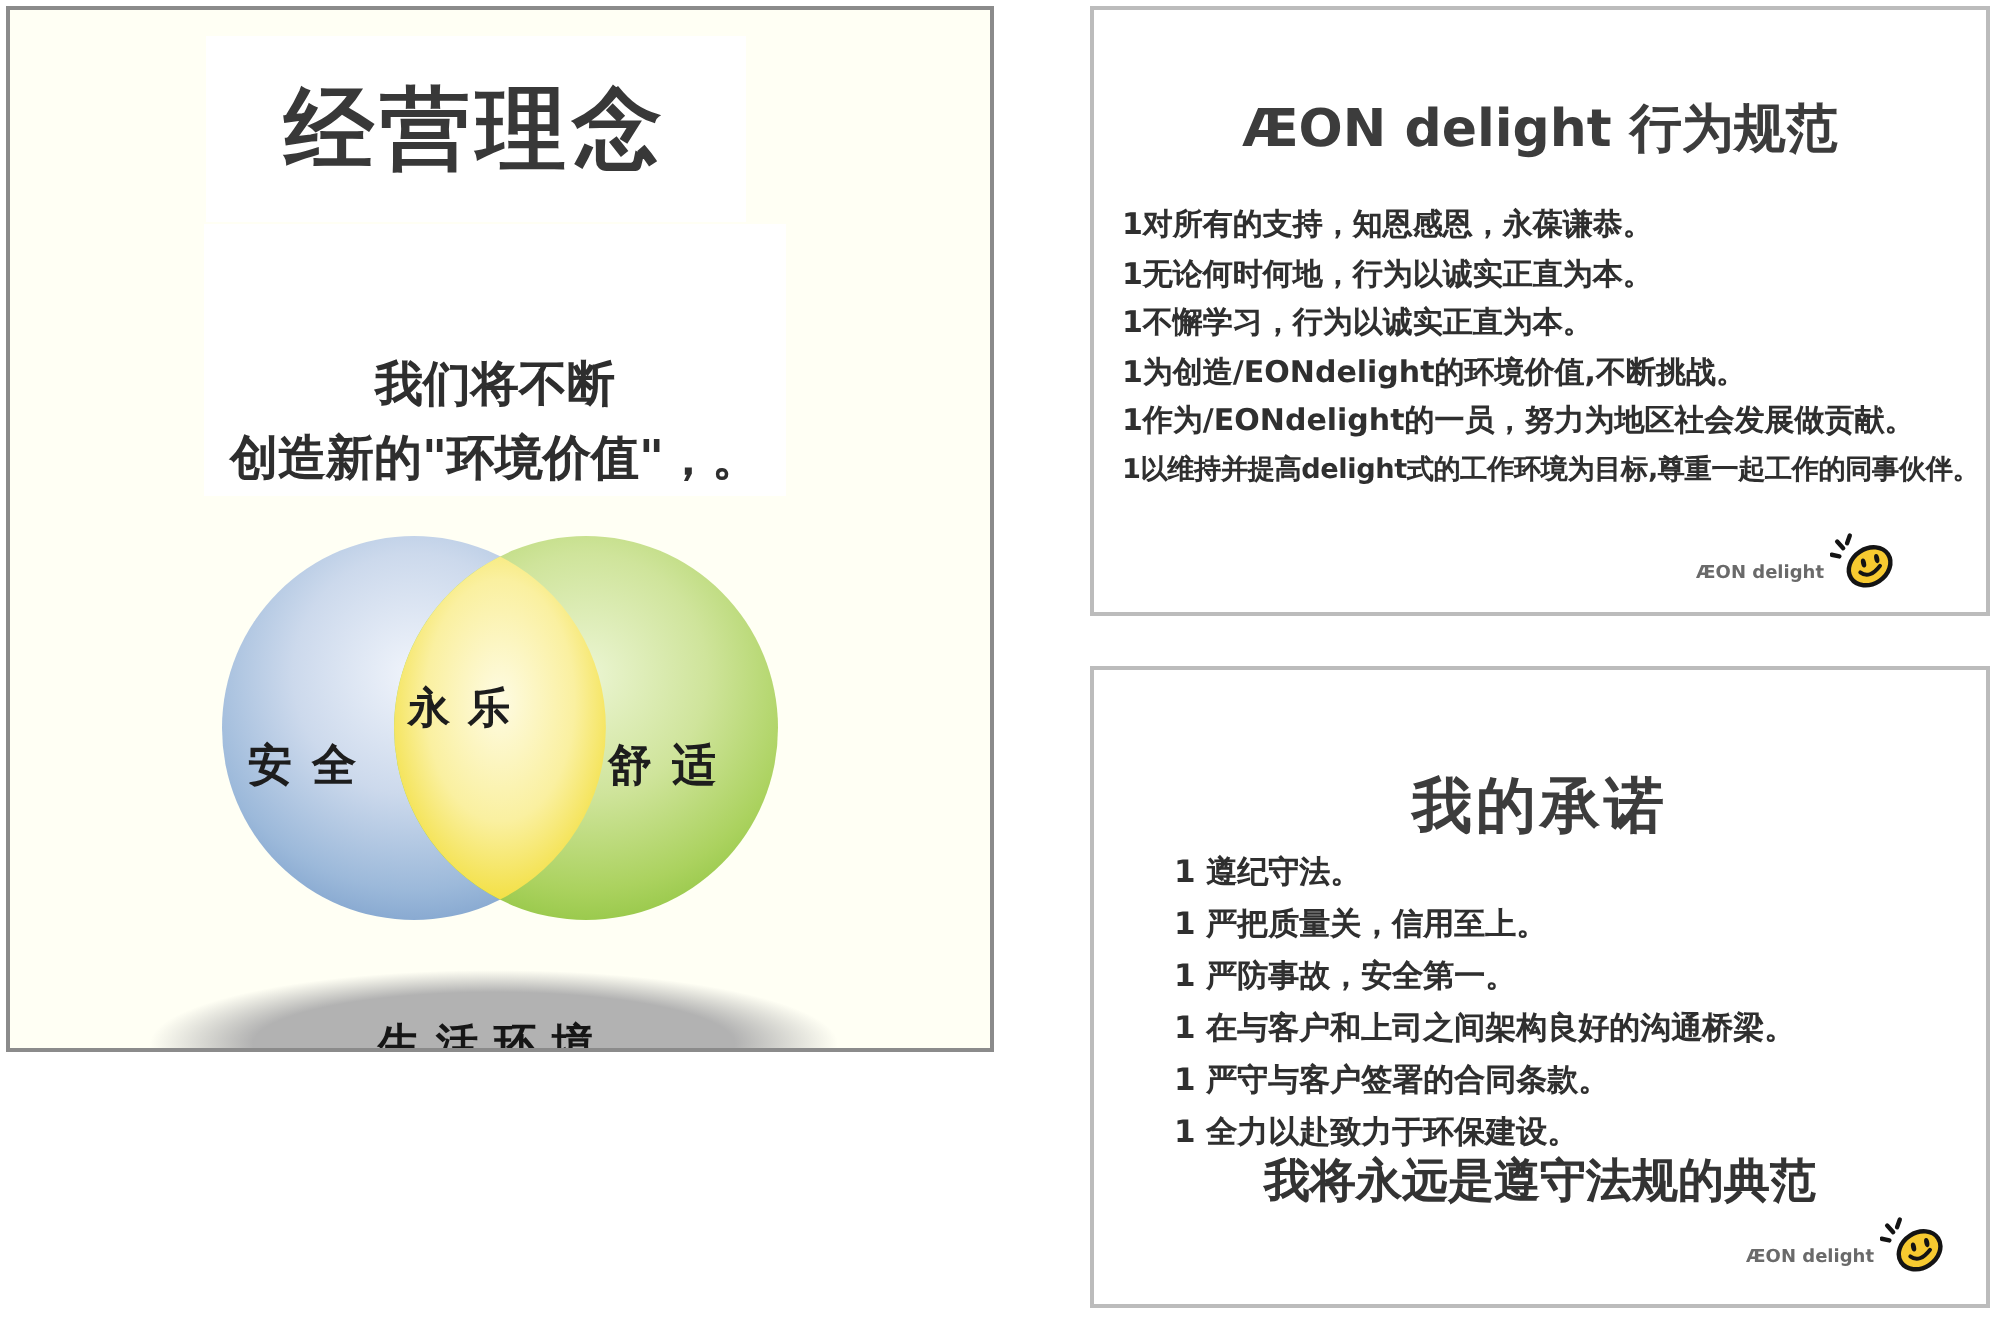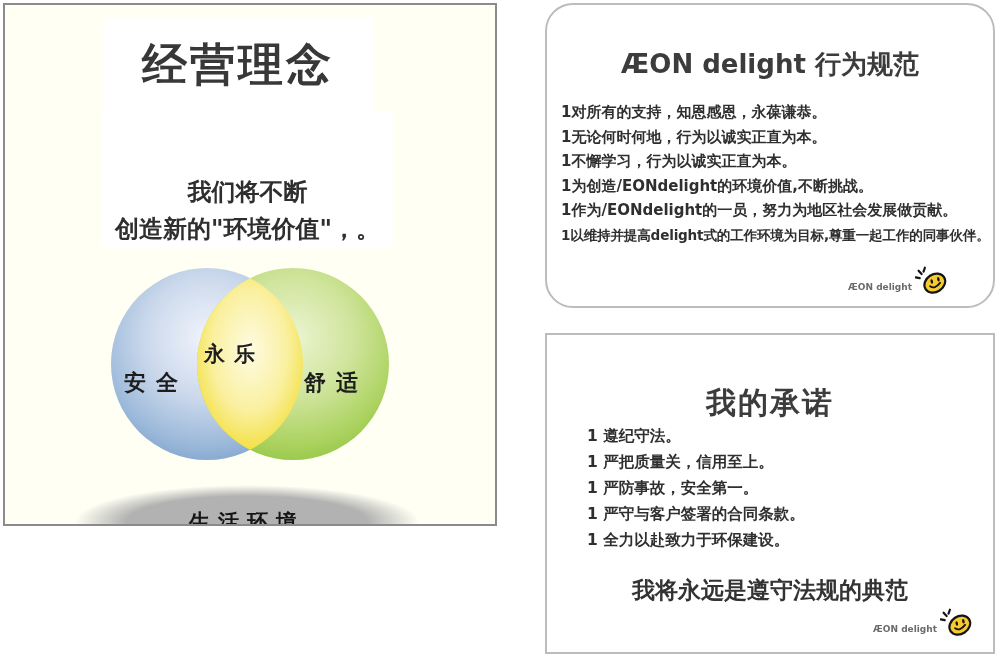--- a/index.html
+++ b/index.html
@@ -72,21 +72,21 @@
   }
   .brand-left { left: 0; top: 560px; width: 443px; justify-content: flex-end; gap: 5px; height: 60px; }
   .brand-left .brand-text { font-size: 21px; margin-bottom: 10px; letter-spacing: -0.5px; }
 
   
   .card {
     position: absolute; left: 545px; width: 450px;
     background: #ffffff; border: 2px solid var(--border-light, #bcbcbc);
     overflow: hidden;
   }
-  .card-conduct { top: 3px; height: 305px; border-radius: 28px; }
+  .card-conduct { top: 3px; height: 305px; }
   .card-promise { top: 333px; height: 321px; }
 
   .card-title {
     position: absolute; left: 0; width: 100%; text-align: center;
     font-weight: bold; color: #3c3c3c; margin: 0; white-space: nowrap;
   }
   .conduct-title { top: 42px; font-size: 26px; }
   .promise-title { top: 48px; font-size: 30px; letter-spacing: 2px; }
 
   .card ul { margin: 0; padding: 0; list-style: none; position: absolute; }
@@ -201,20 +201,21 @@
     </svg>
   </div>
 </div>
 
 <div class="card card-promise">
   <h2 class="card-title promise-title">我的承诺</h2>
   <ul class="promise-list">
     <li>1 遵纪守法。</li>
     <li>1 严把质量关，信用至上。</li>
     <li>1 严防事故，安全第一。</li>
+    <li>1 在与客户和上司之间架构良好的沟通桥梁。</li>
     <li>1 严守与客户签署的合同条款。</li>
     <li>1 全力以赴致力于环保建设。</li>
   </ul>
   <p class="promise-tagline">我将永远是遵守法规的典范</p>
   <div class="brand-row brand-small brand-promise">
     <span class="brand-text">ÆON delight</span>
     <svg width="33" height="31" viewBox="0 0 120 112" aria-hidden="true">
       <g stroke="#141414" stroke-width="8" stroke-linecap="round">
         <line x1="36" y1="6" x2="31" y2="20"></line>
         <line x1="13" y1="17" x2="24" y2="29"></line>

